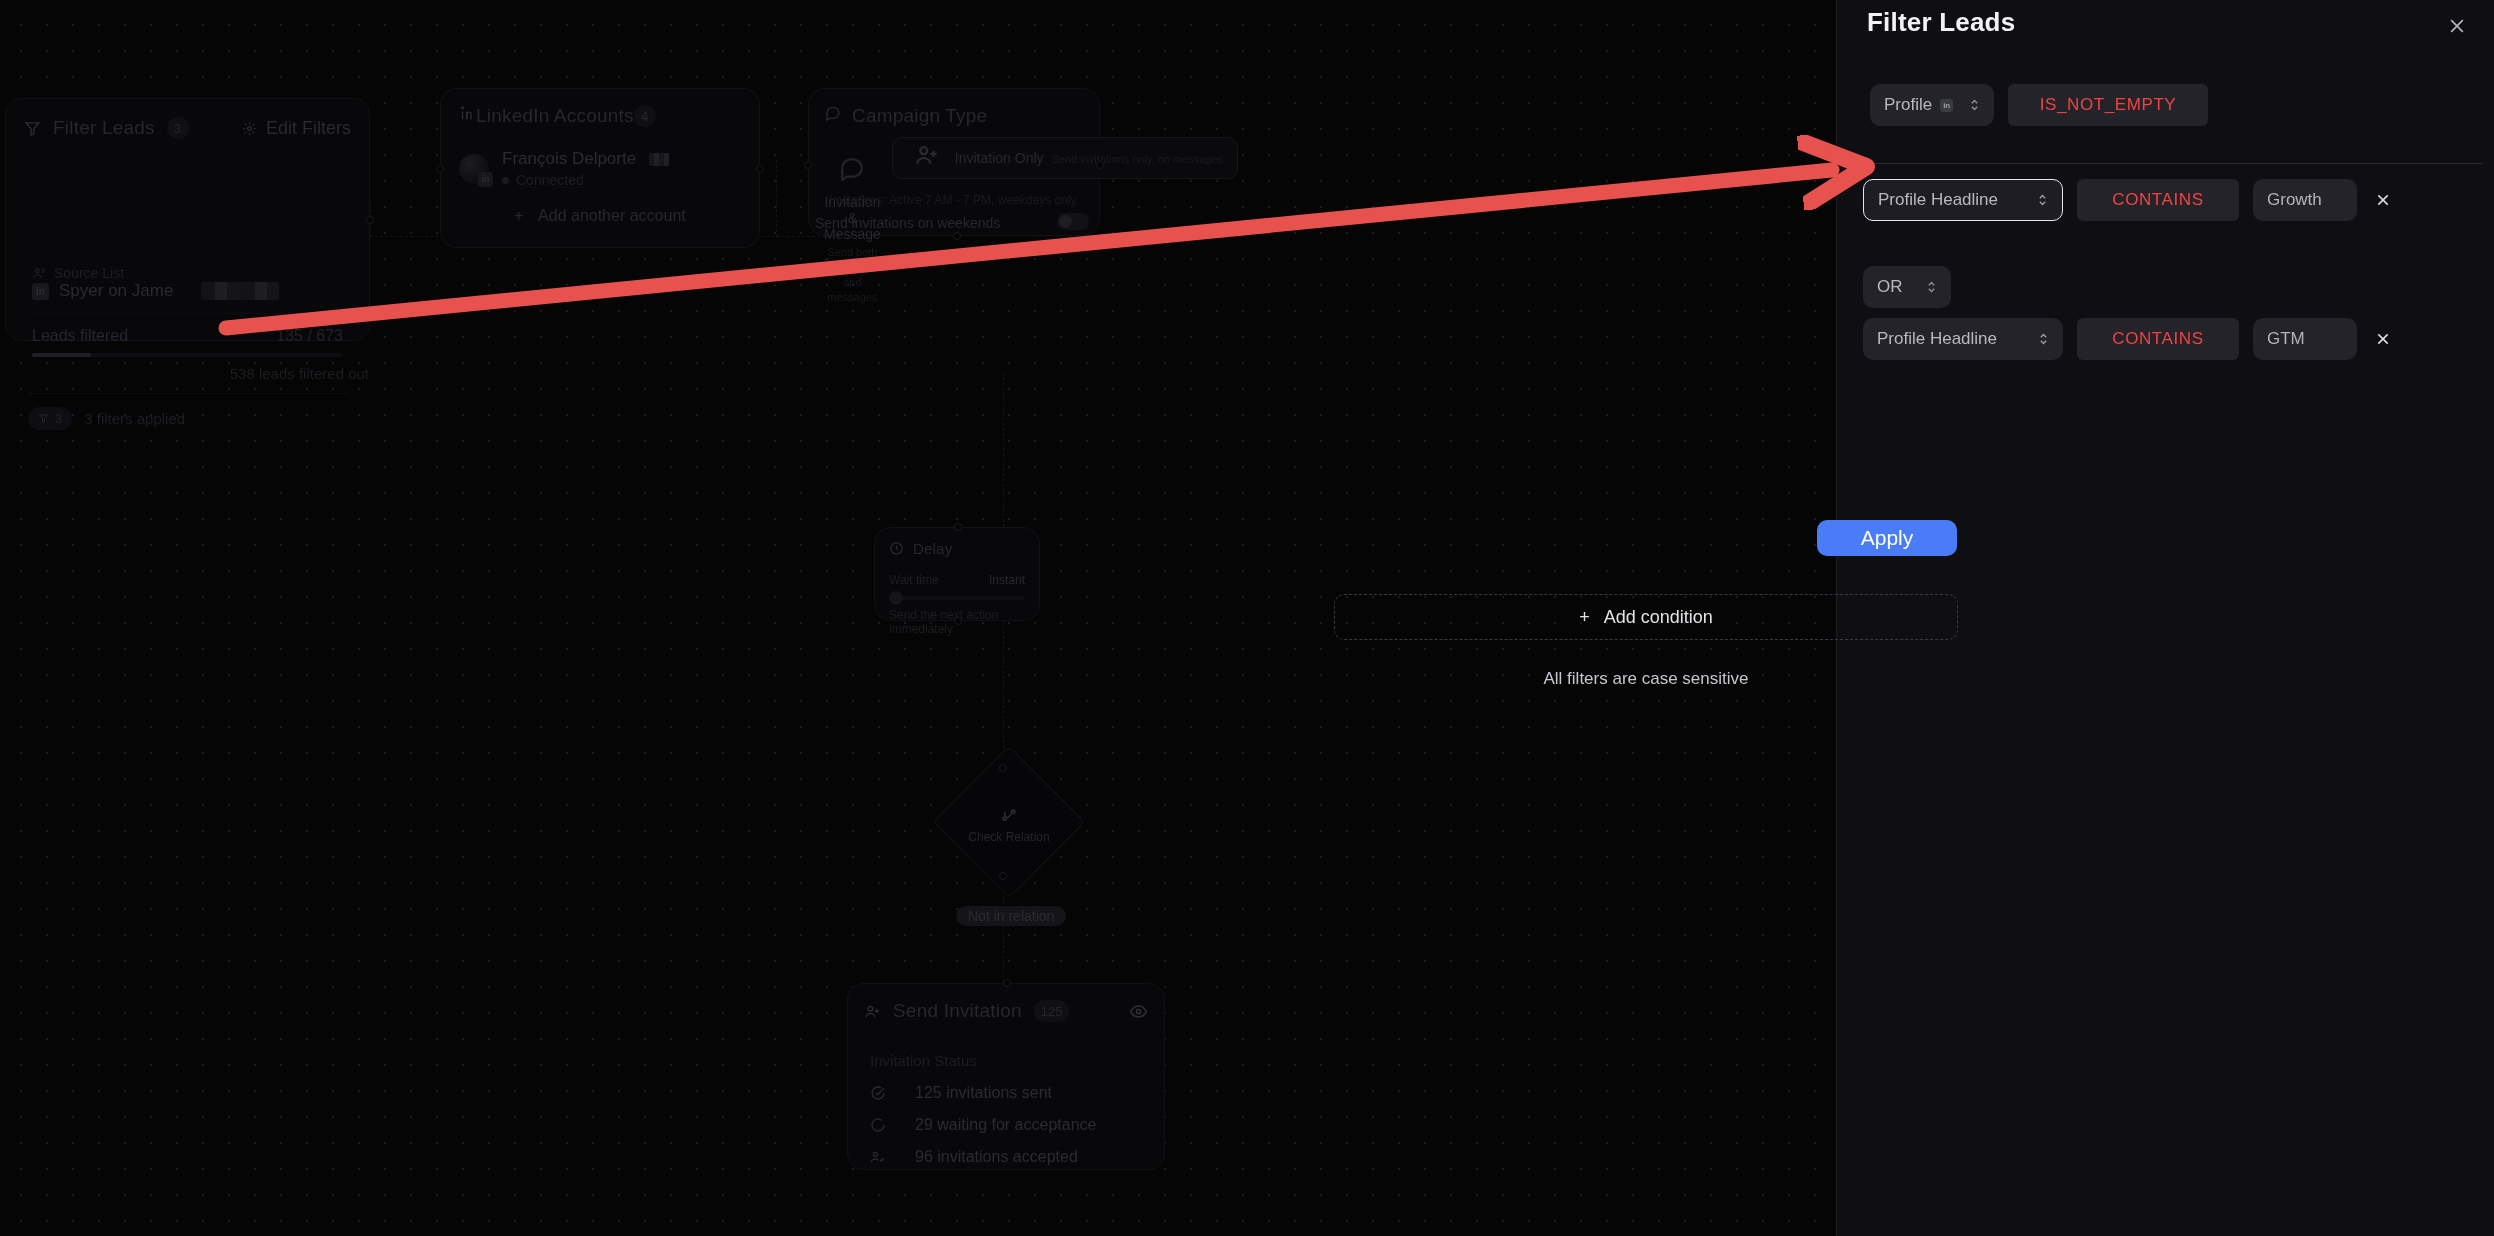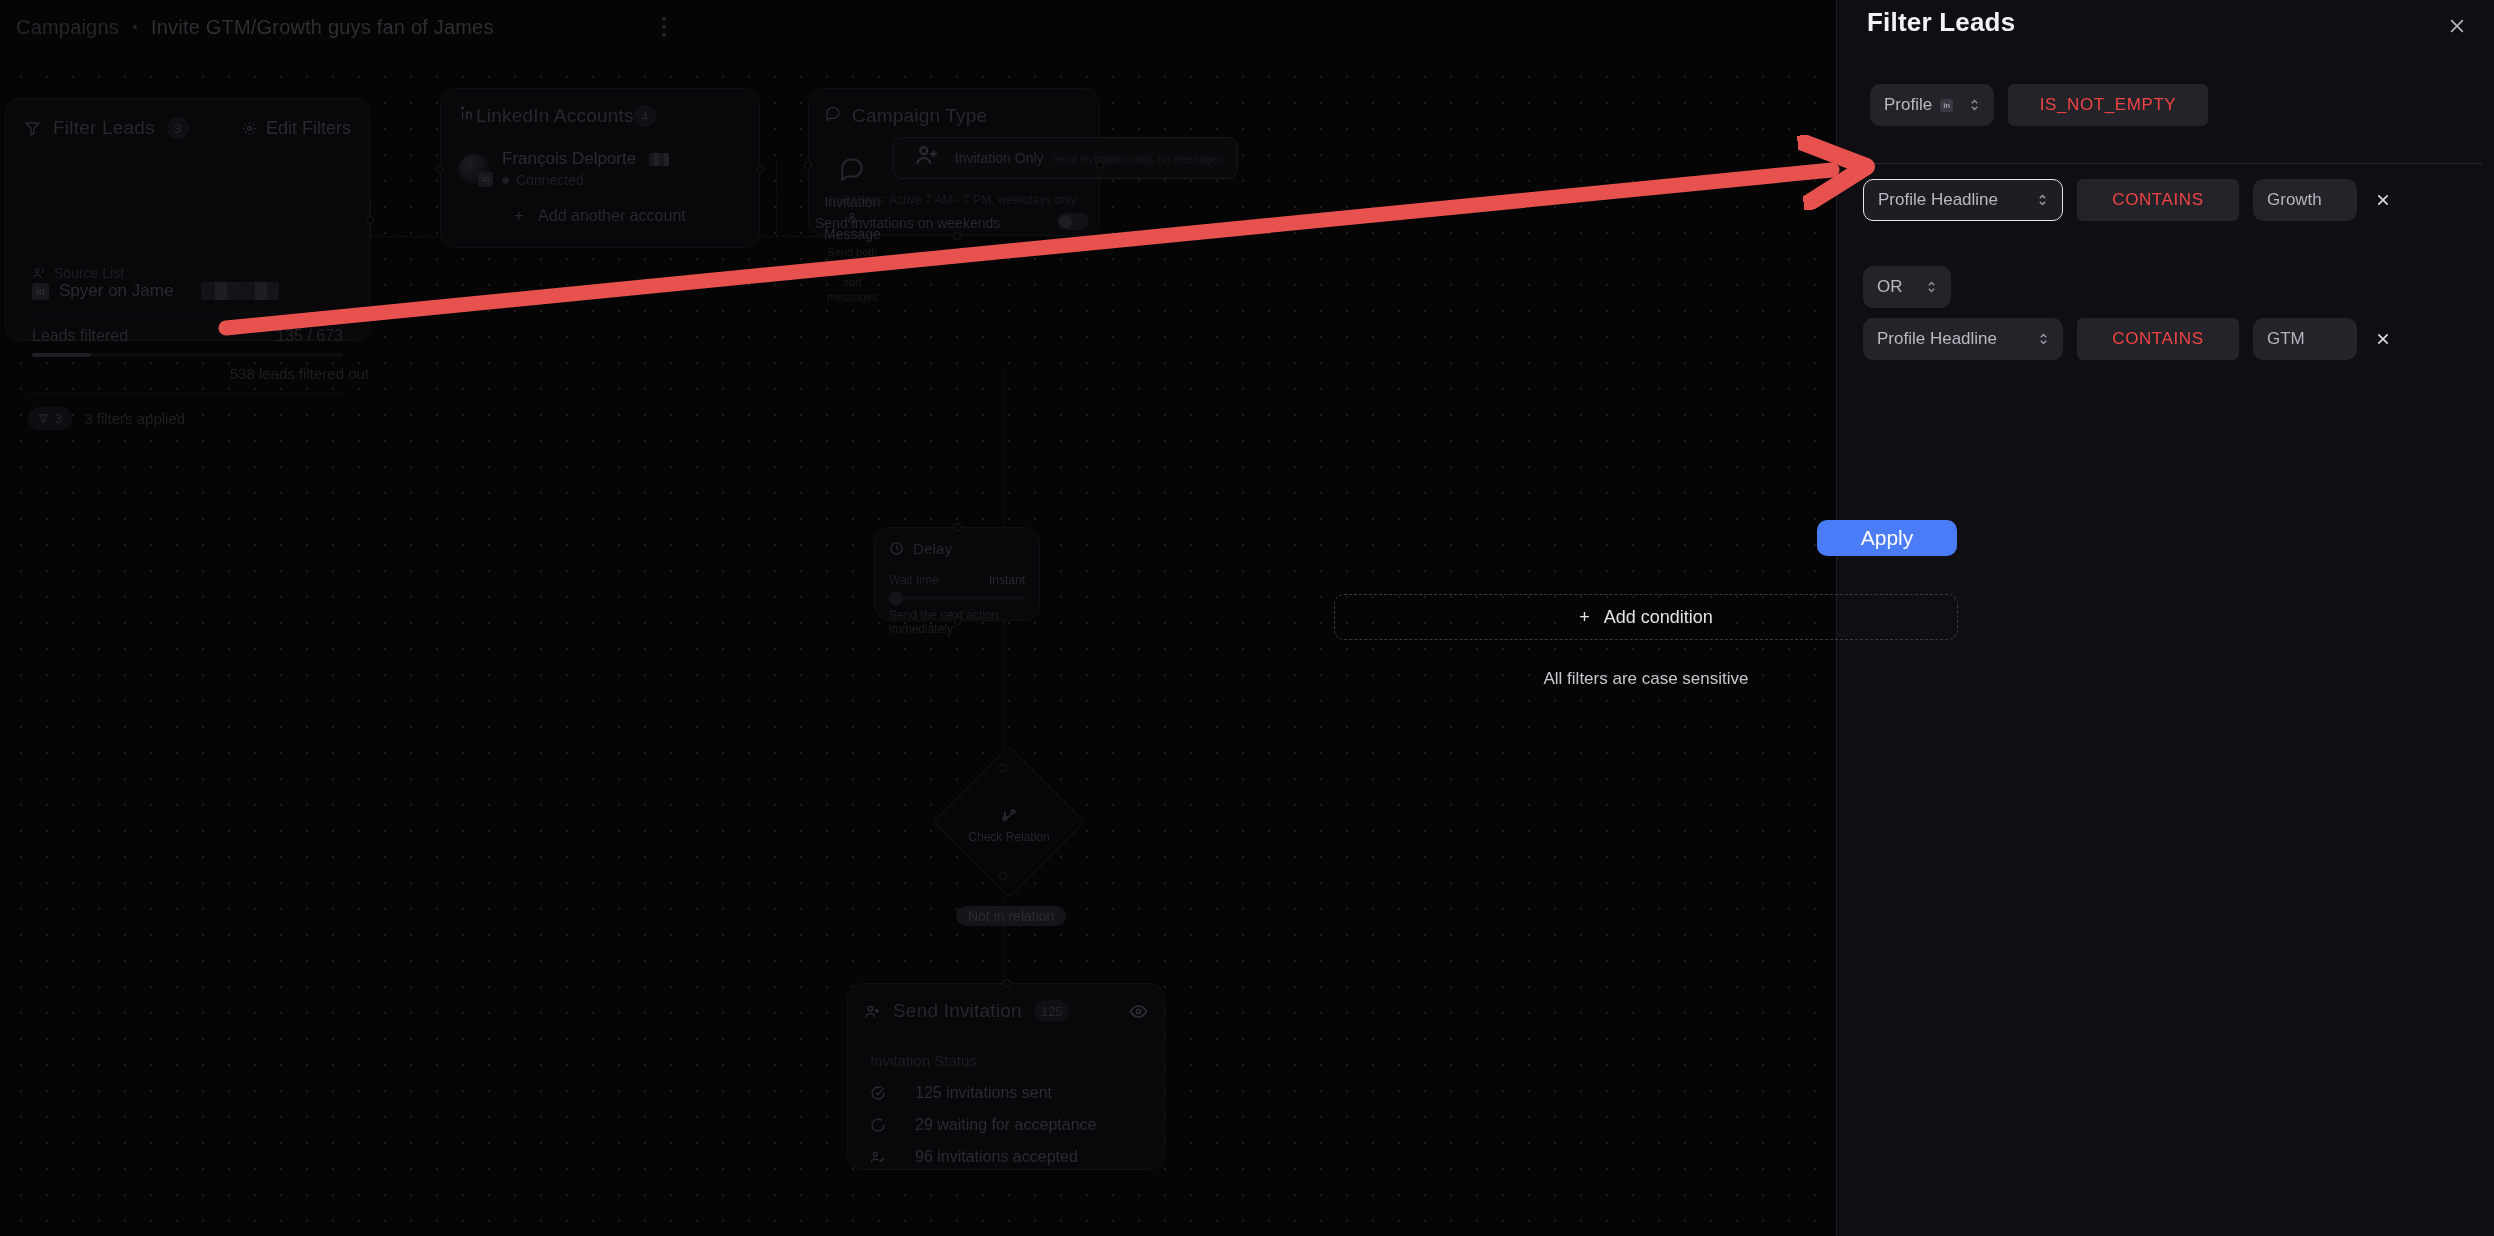--- a/index.html
+++ b/index.html
@@ -173,30 +173,20 @@
 
   svg { display:block; }
 </style>
 </head>
 <body>
 
 <div id="app">
 
   <div class="canvas">
 
-    <div class="topbar">
-      <span class="crumb-root">Campaigns</span>
-      <span class="crumb-dot"></span>
-      <span class="crumb-leaf">Invite GTM/Growth guys fan of James</span>
-      <div class="kebab">
-          <i></i>
-          <i></i>
-          <i></i>
-        </div>
-    </div>
 
     <div class="edge" style="left:1003px; top:372px; height:155px;"></div>
     <div class="edge" style="left:1003px; top:621px; height:147px;"></div>
     <div class="edge" style="left:1003px; top:876px; height:107px;"></div>
     <div class="edge-h" style="left:370px; top:236px; width:470px;"></div>
     <div class="edge" style="left:370px; top:200px; height:37px;"></div>
     <div class="edge" style="left:776px; top:160px; height:77px;"></div>
 
     <div class="node" id="nFilter">
       <div class="fl-hd">

